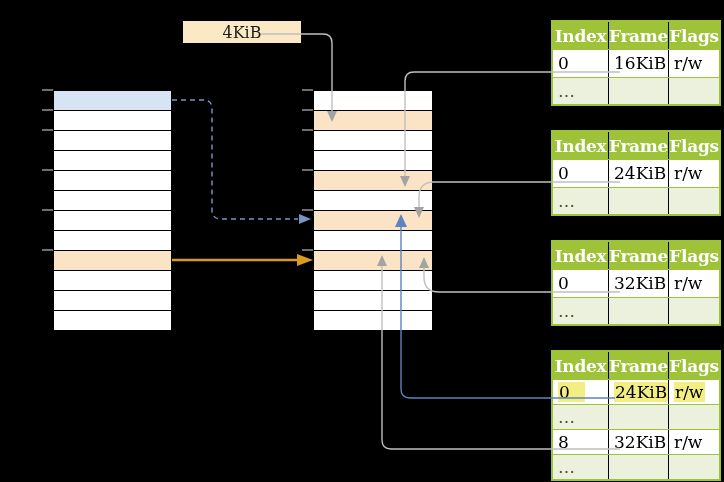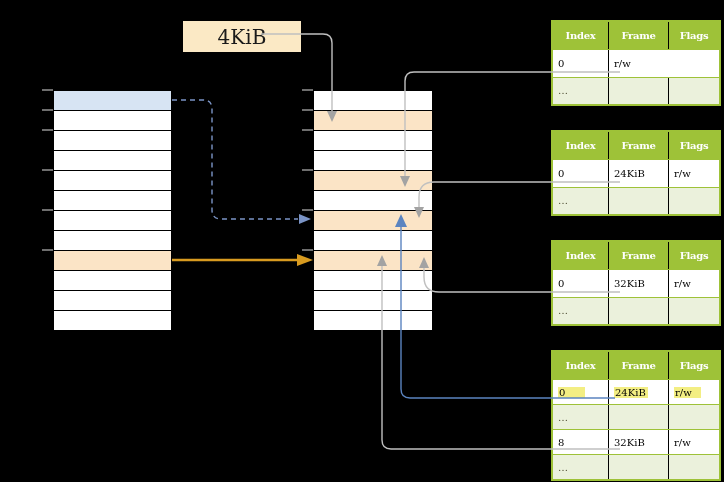--- a/index.html
+++ b/index.html
@@ -3,44 +3,44 @@
 <meta charset="utf-8">
 <style>
   html,body { margin:0; padding:0; background:#000; }
   #canvas {
     position:relative; width:724px; height:482px; background:#000;
     font-family:"DejaVu Serif", serif; overflow:hidden;
   }
 
   
   #page-size-box {
-    position:absolute; left:183px; top:21px; width:118px; height:31px;
+    position:absolute; left:183px; top:21px; width:118px; height:22px;
     background:var(--label-tan); color:#1a1a1a;
     display:flex; align-items:center; justify-content:center;
-    font-size:20px;
+    font-size:16px;
   }
 
   
   .mem-col { position:absolute; top:90px; border:1px solid #000; background:#fff; }
   #left-col { left:53px;  width:117px; }
   #mid-col  { left:313px; width:118px; }
   .mem-row { height:19px; border-bottom:1px solid #000; }
   .mem-row:last-child { border-bottom:none; }
   .fill-white  { background:#ffffff; }
   .fill-blue   { background:var(--cell-blue); }
   .fill-orange { background:var(--cell-orange); }
 
   .tick { position:absolute; width:11px; height:2px; background:var(--tick-gray); }
 
   
   .tbl {
     position:absolute; left:551px; width:170px;
     border:2px solid var(--table-green); box-sizing:border-box;
     display:flex; flex-direction:column; background:#fff;
-    font-size:10px; color:#000;
+    font-size:17px; color:#000;
   }
   .trow { display:flex; flex:1 1 0; min-height:0; }
   .trow.thead { flex:0 0 27px; background:var(--table-green); }
   .trow:not(:first-child) { border-top:1px solid var(--table-green); }
   .tcell { display:flex; align-items:center; box-sizing:border-box; overflow:hidden; }
   .tcell.c0 { width:55px; }
   .tcell.c1 { width:60px; }
   .tcell.c2 { flex:1; }
   .thead .tcell { color:#fff; font-weight:bold; justify-content:center; letter-spacing:-0.3px; }
   .thead .tcell + .tcell { border-left:1px solid #000000; }
@@ -115,20 +115,21 @@
     </div>
 
   <div class="tbl" style="top:20px;height:86px;">
       <div class="trow thead">
         <div class="tcell c0">Index</div>
         <div class="tcell c1">Frame</div>
         <div class="tcell c2">Flags</div>
       </div>
       <div class="trow tdata">
         <div class="tcell c0">0</div>
+        <div class="tcell c1">16KiB</div>
         <div class="tcell c2">r/w</div>
       </div>
       <div class="trow dots">
         <div class="tcell c0">…</div>
         <div class="tcell c1"></div>
         <div class="tcell c2"></div>
       </div>
     </div>
   <div class="tbl" style="top:130px;height:86px;">
       <div class="trow thead">

